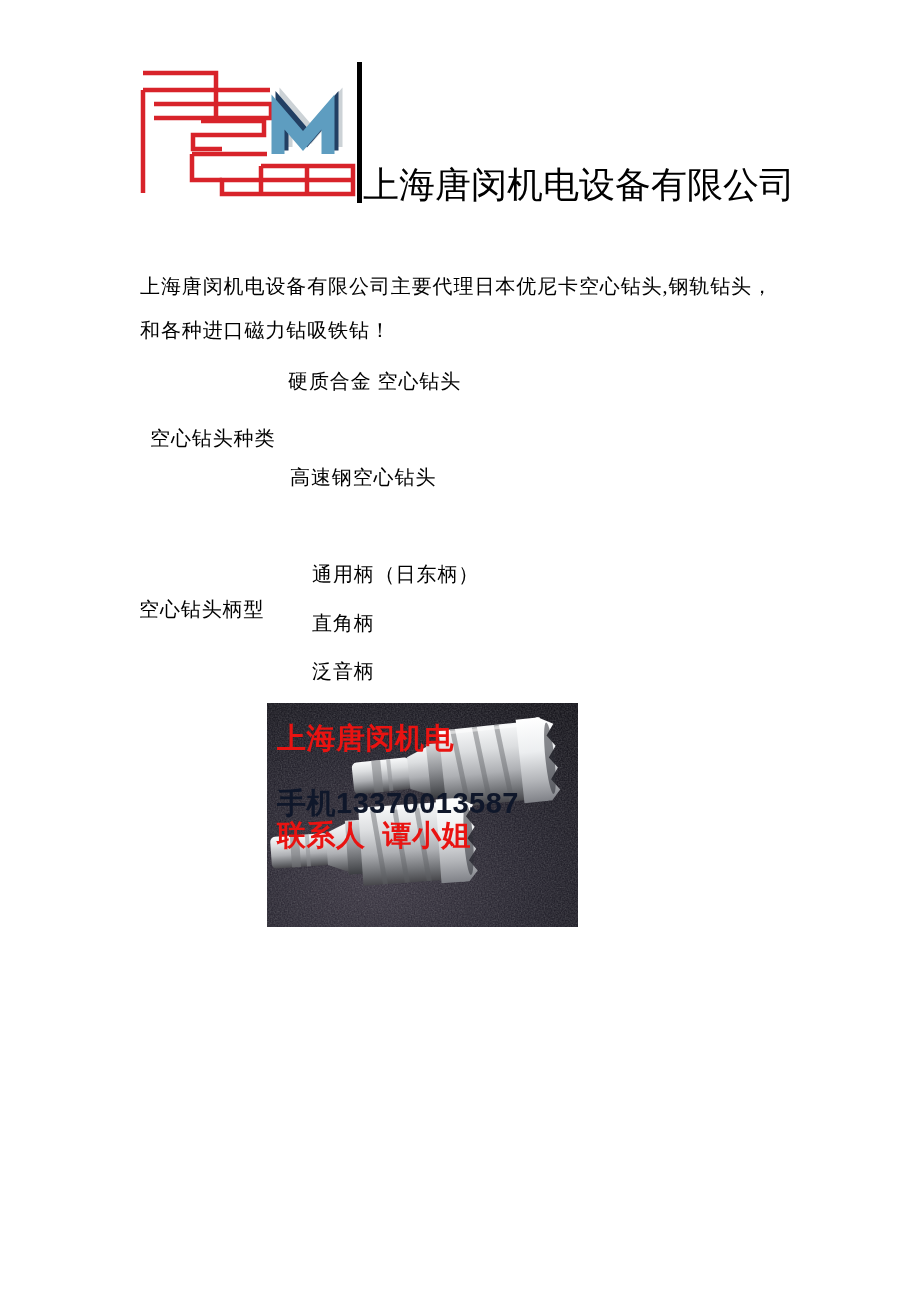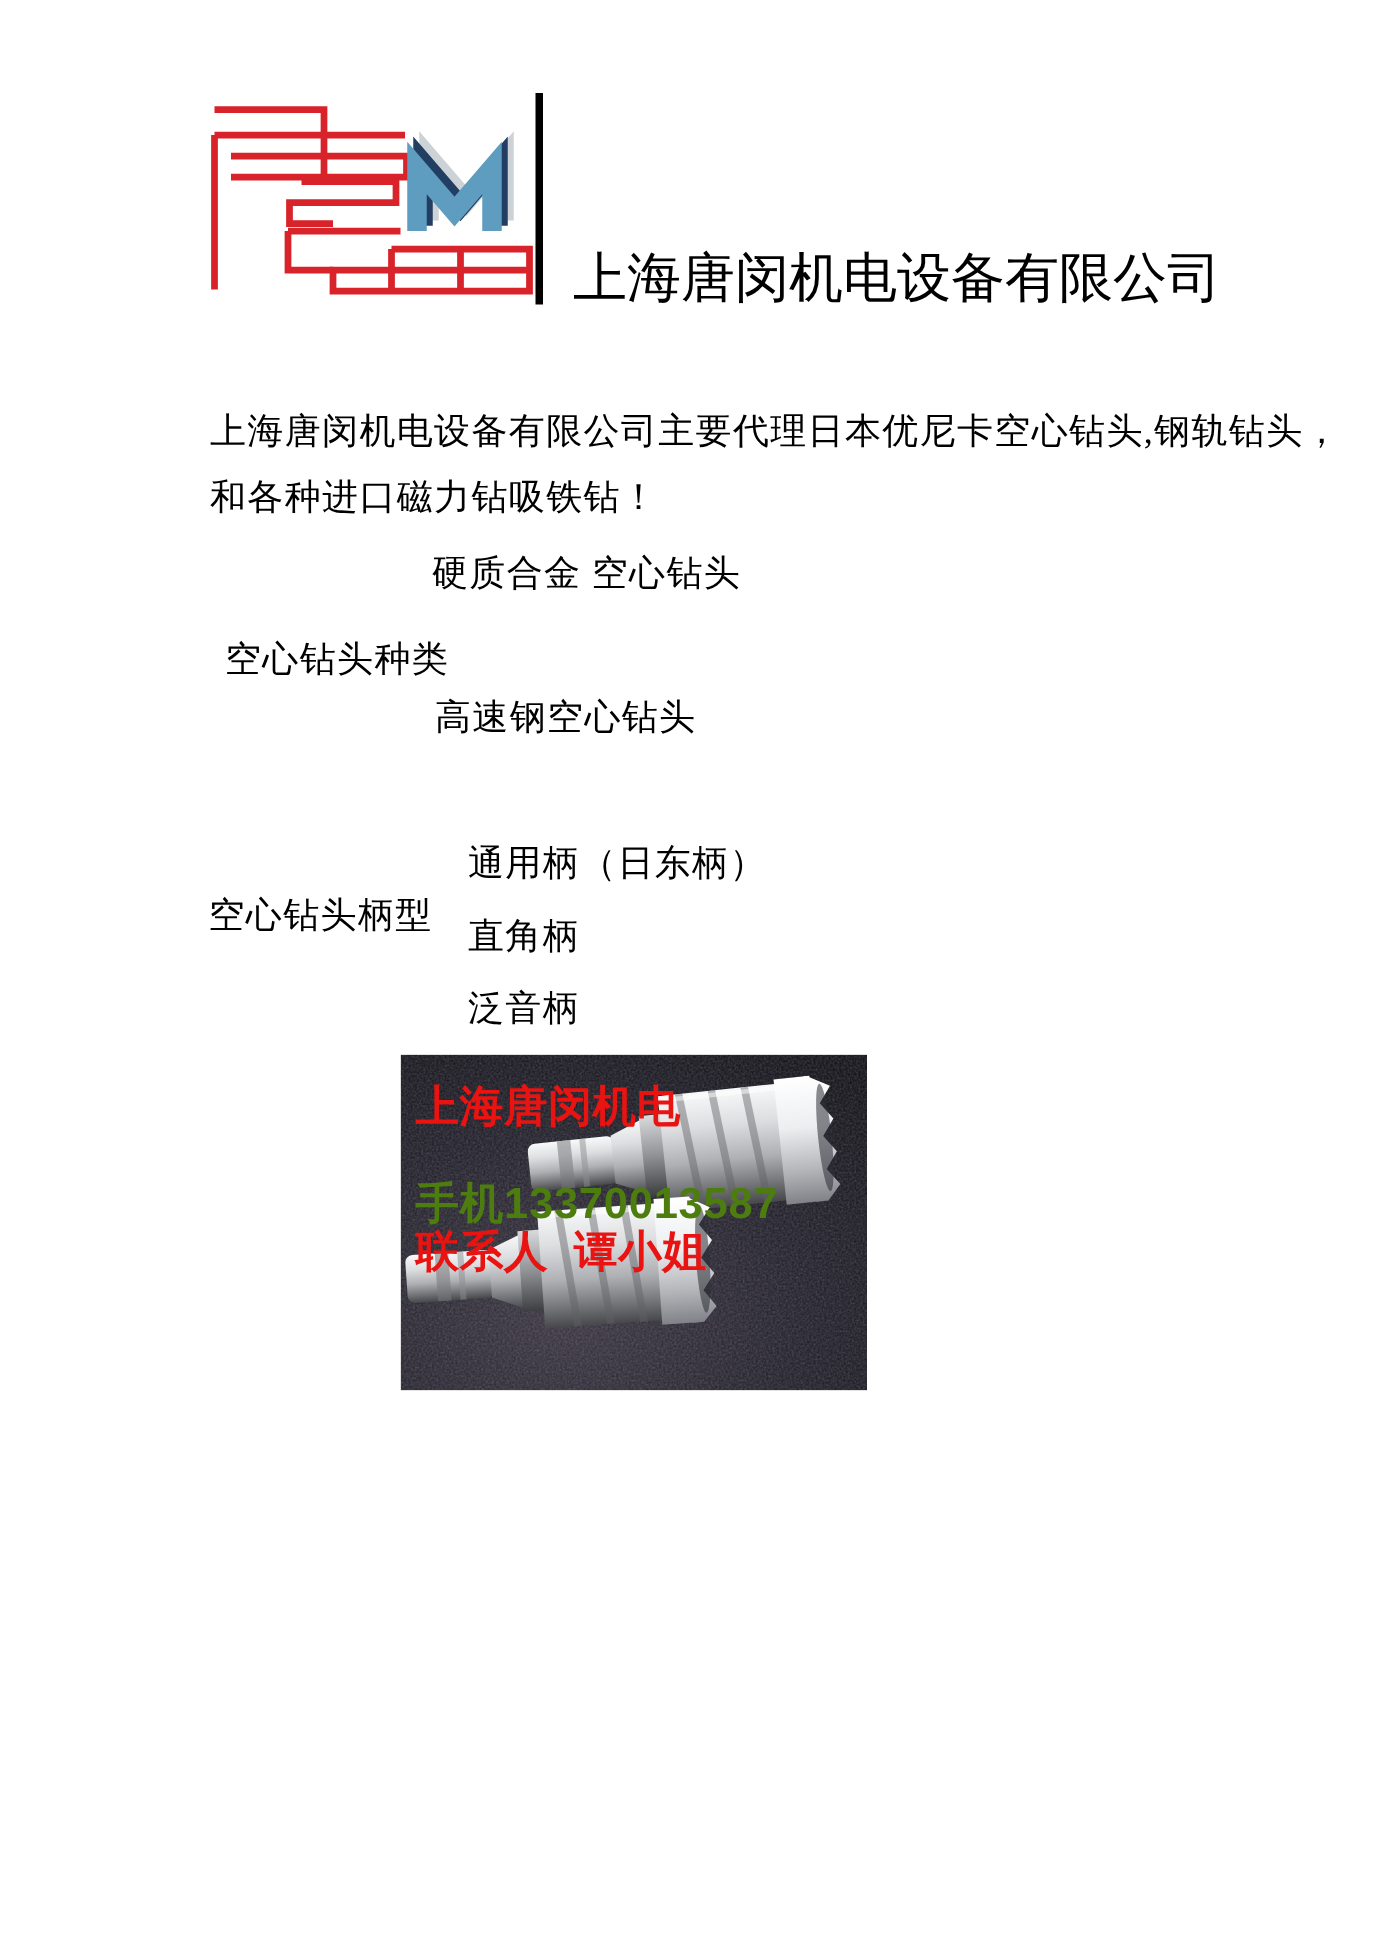--- a/index.html
+++ b/index.html
@@ -15,24 +15,23 @@
     width: 920px; height: 1302px;
     background: #ffffff;
   }
   .abs { position: absolute; }
   .company-title {
     font-size: 36px;
     color: #000000;
     white-space: nowrap;
     line-height: 1.1;
     font-family: "Liberation Serif", serif;
-    padding-left: 19px;
   }
   .doc-text {
-    font-size: 24px;
+    font-size: 20px;
     color: #000000;
     white-space: nowrap;
     letter-spacing: 0.9px;
     line-height: 1.15;
     font-family: "Liberation Serif", serif;
   }
   .logo-divider {
     background: #000000;
     width: 5px; height: 141px;
   }
@@ -144,17 +143,17 @@
           <ellipse cx="198" cy="0" rx="4.5" ry="36" fill="#2c2e34" opacity="0.55"></ellipse>
           <line x1="90" y1="-36" x2="170" y2="-36" stroke="#ffffff" stroke-width="3" opacity="0.5"></line>
         </g>
       </defs>
       <rect width="311" height="224" fill="url(#bgGrad)"></rect>
       <rect width="311" height="224" filter="url(#grain)" opacity="0.28"></rect>
       <use href="#bit" transform="translate(86,76) rotate(-6)"></use>
       <use href="#bit" transform="translate(4,150) rotate(-4)"></use>
     </svg>
     <div class="ov-line" style="top:20px; color:#e91311;">上海唐闵机电</div>
-    <div class="ov-line" style="top:85px; color:#4d7c0f;">手机13370013587</div>
+    <div class="ov-line" style="top:85px; color:#0f172a;">手机13370013587</div>
     <div class="ov-line" style="top:117px; color:#e91311;">联系人  谭小姐</div>
   </div>
 
 </div>
 
 </body></html>

